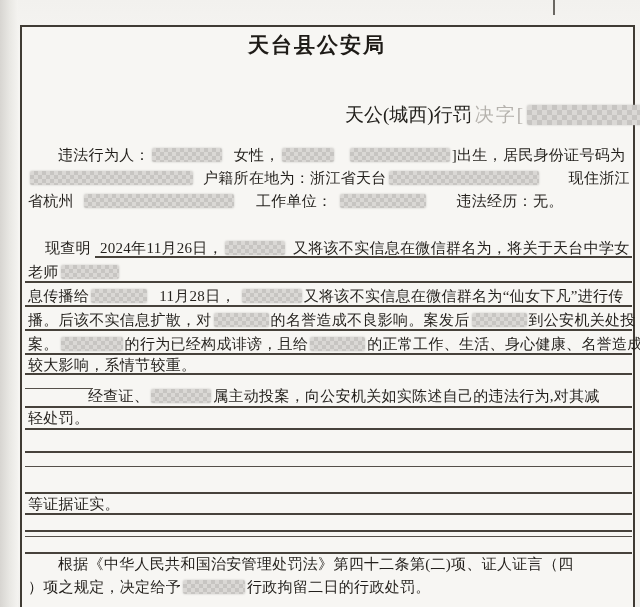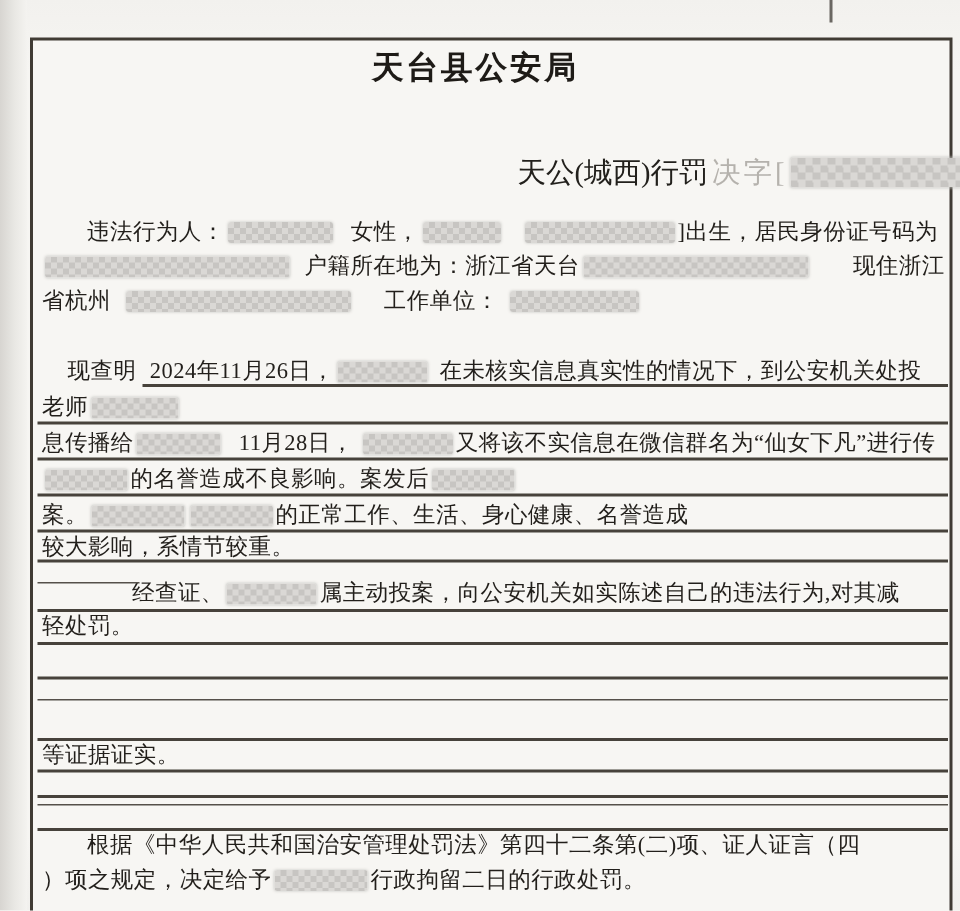--- a/index.html
+++ b/index.html
@@ -83,50 +83,54 @@
     </div>
   <div class="line" style="top:192px;left:28px">
       <span class="t">省杭州</span>
       <span class="gap" style="width: 8px;"></span>
       <span class="redact" style="width: 150px;"></span>
       <span class="gap" style="width: 20px;"></span>
       <span class="t">工作单位：</span>
       <span class="gap" style="width: 6px;"></span>
       <span class="redact" style="width: 86px;"></span>
       <span class="gap" style="width: 28px;"></span>
+      <span class="t">违法经历：无。</span>
     </div>
   <div class="line" style="top:239px;left:45px">
       <span class="t">现查明</span>
       <span class="gap" style="width: 9px;"></span>
       <span class="t">2024年11月26日，</span>
       <span class="redact" style="width: 60px;"></span>
       <span class="gap" style="width: 6px;"></span>
-      <span class="t">在未核实信息真实性的情况下，到公安机关处投</span>
+      <span class="t">又将该不实信息在微信群名为，将关于天台中学女</span>
     </div>
   <div class="line" style="top:263px;left:28px">
       <span class="t">老师</span>
       <span class="redact" style="width: 58px;"></span>
     </div>
   <div class="line" style="top:287px;left:28px">
       <span class="t">息传播给</span>
       <span class="redact" style="width: 56px;"></span>
       <span class="gap" style="width: 10px;"></span>
       <span class="t">11月28日，</span>
       <span class="gap" style="width: 4px;"></span>
       <span class="redact" style="width: 60px;"></span>
       <span class="t">又将该不实信息在微信群名为“仙女下凡”进行传</span>
     </div>
   <div class="line" style="top:311px;left:28px">
+      <span class="t">播。后该不实信息扩散，对</span>
       <span class="redact" style="width: 55px;"></span>
       <span class="t">的名誉造成不良影响。案发后</span>
       <span class="redact" style="width: 55px;"></span>
+      <span class="t">到公安机关处投</span>
     </div>
   <div class="line" style="top:335px;left:28px">
       <span class="t">案。</span>
       <span class="redact" style="width: 62px;"></span>
+      <span class="t">的行为已经构成诽谤，且给</span>
       <span class="redact" style="width: 55px;"></span>
       <span class="t">的正常工作、生活、身心健康、名誉造成</span>
     </div>
   <div class="line" style="top:387px;left:88px">
       <span class="t">经查证、</span>
       <span class="redact" style="width: 60px;"></span>
       <span class="t">属主动投案，向公安机关如实陈述自己的违法行为,对其减</span>
     </div>
   <div class="line" style="top:356px;left:28px">
       <span class="t">较大影响，系情节较重。</span>

